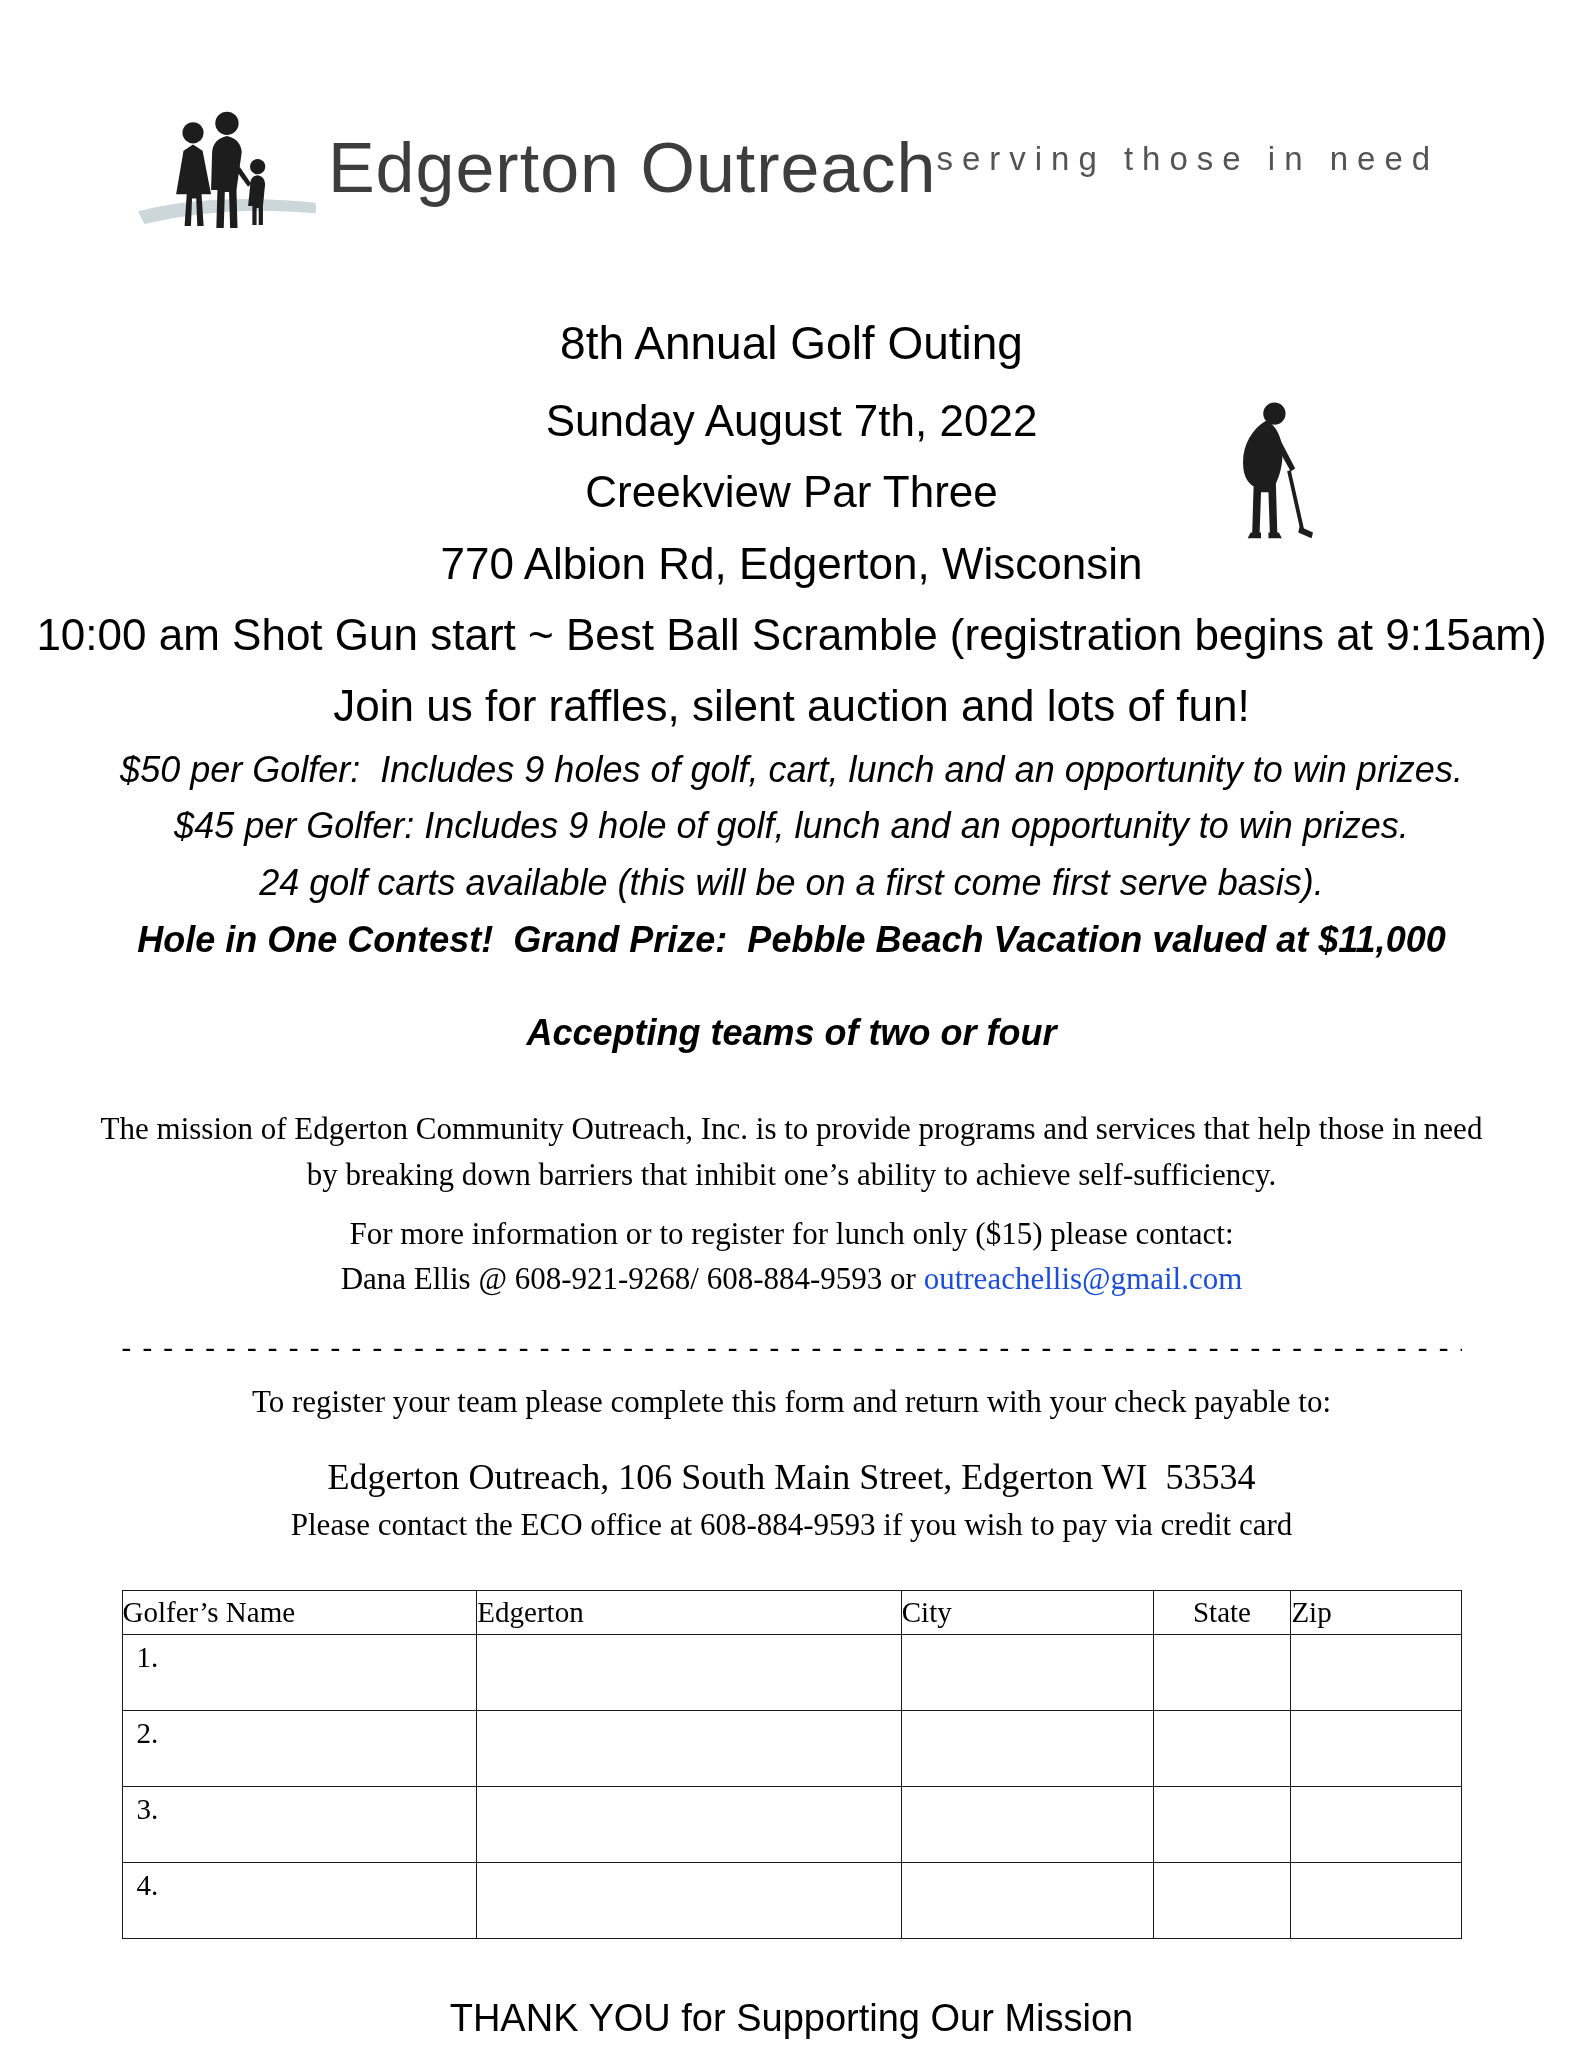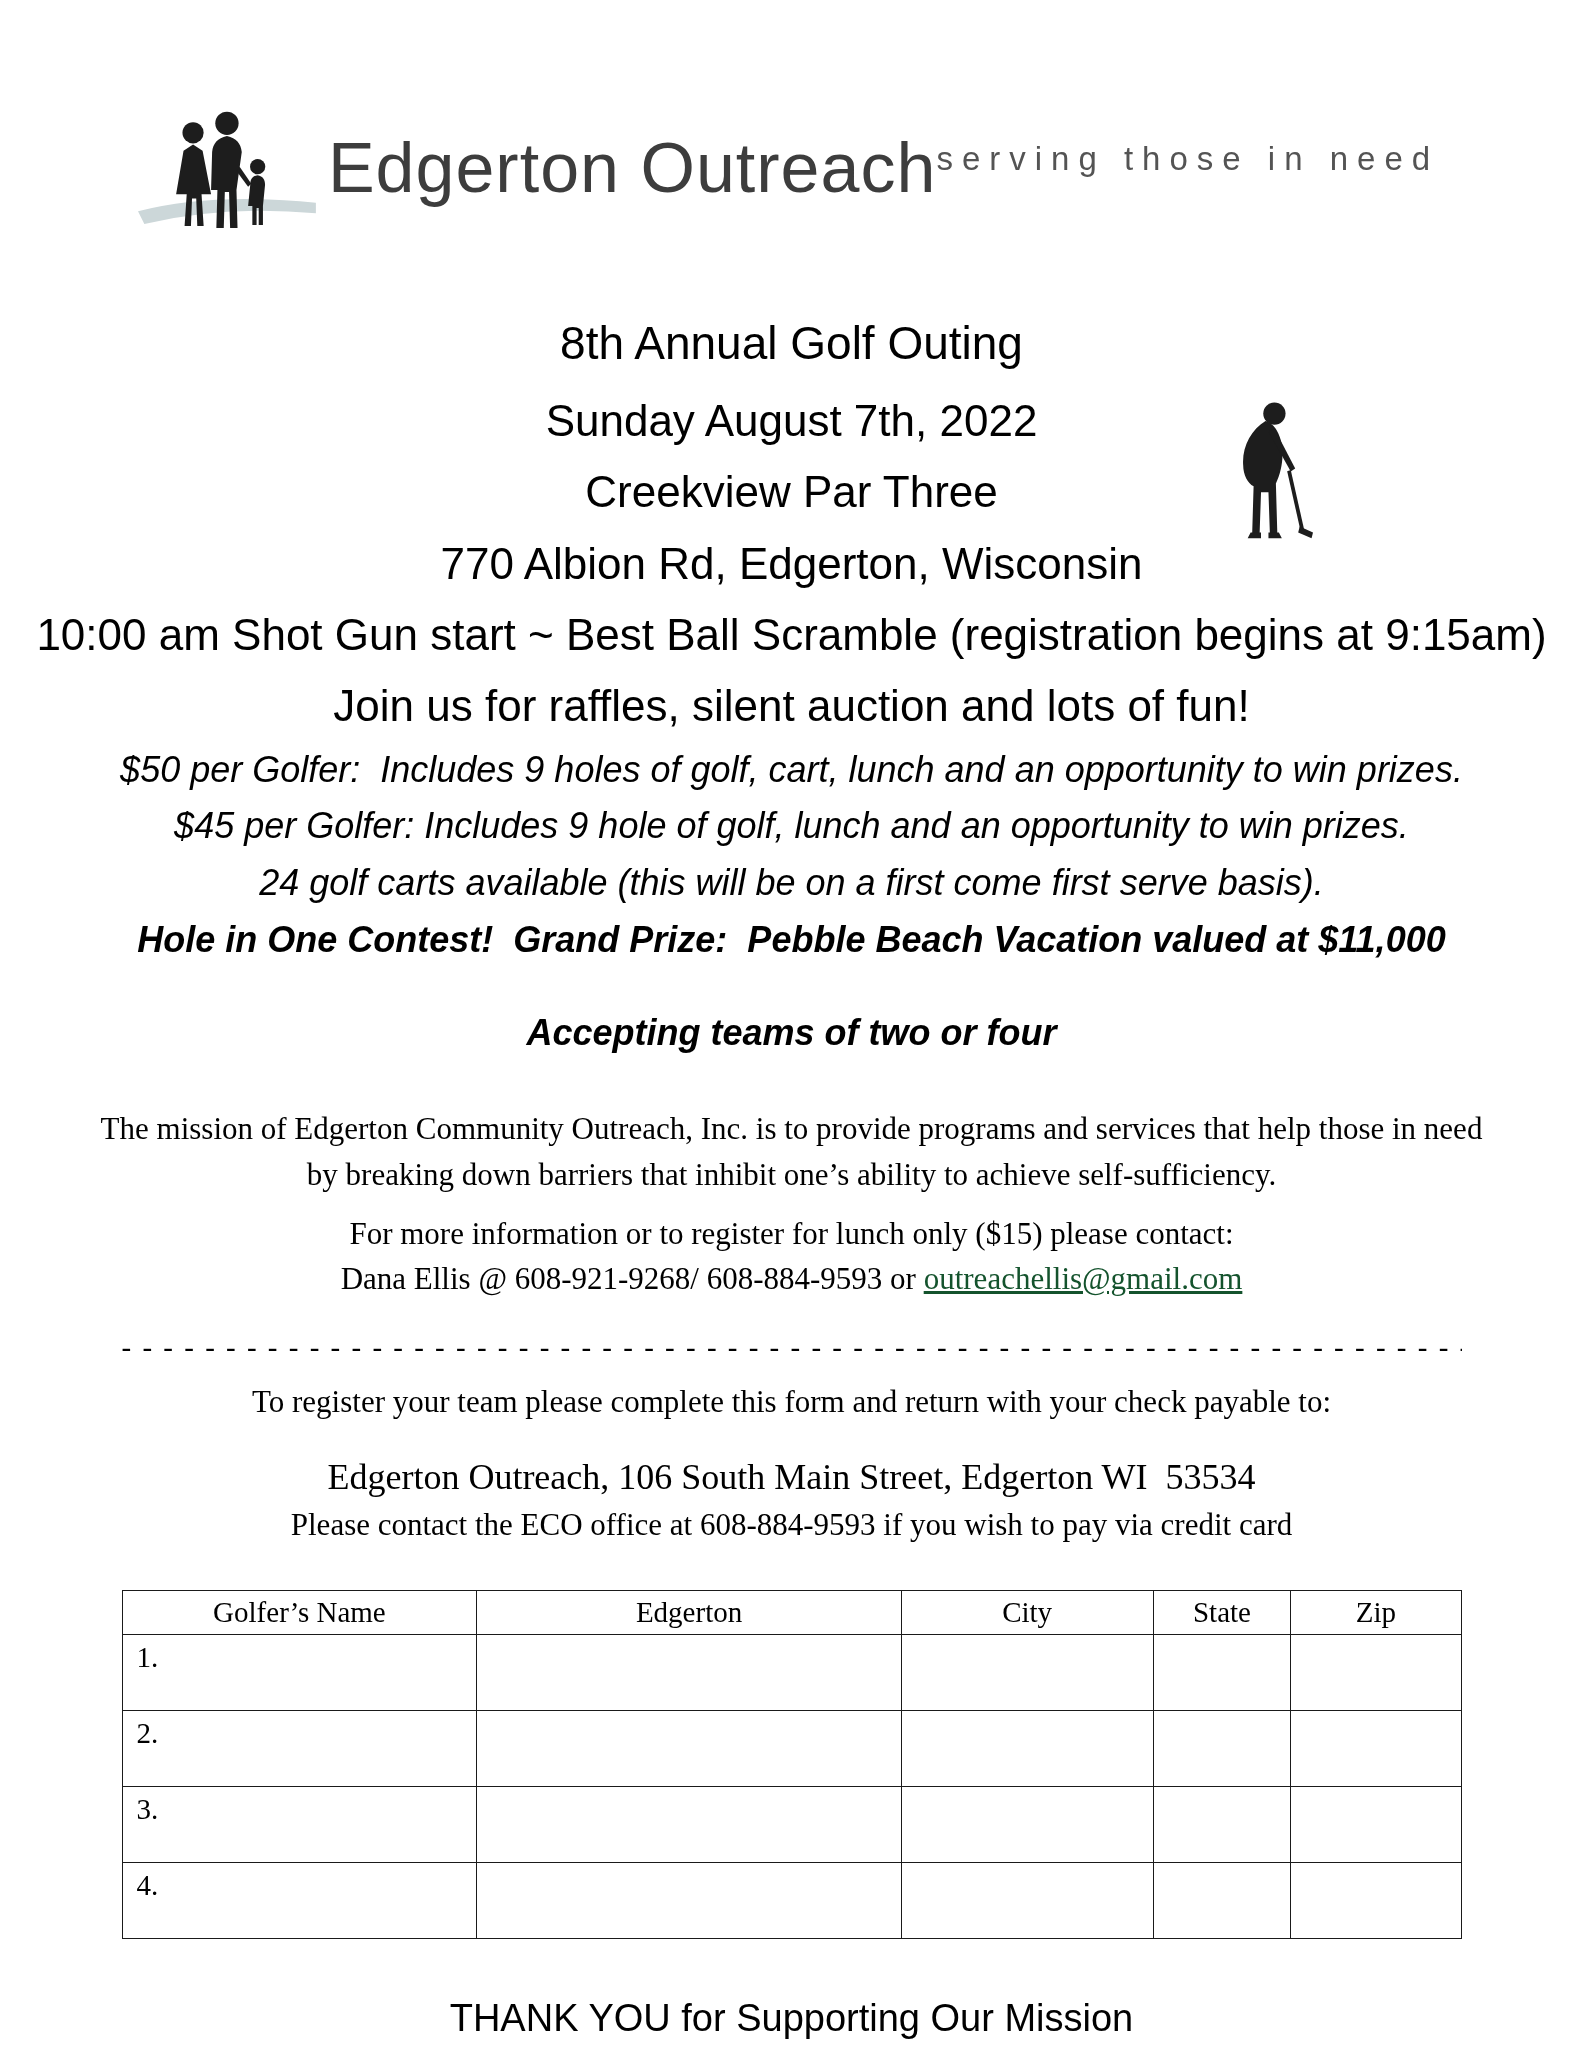--- a/index.html
+++ b/index.html
@@ -59,22 +59,21 @@
   .serif { font-family: "Liberation Serif", serif; }
   .mission {
     font-size: 31px;
     line-height: 1.48;
     max-width: 1400px;
     margin: 44px auto 0 auto;
   }
   .contact-info { font-size: 31px; line-height: 1.45; margin-top: 14px; }
   .contact-person { font-size: 31px; line-height: 1.45; }
   a.email-link, .email-link {
-    color: #14532d;
-    text-decoration: underline;
+    color: #1d4ed8;
     cursor: pointer;
   }
   .divider {
     width: 1340px;
     margin: 28px auto 0 auto;
     overflow: hidden;
     white-space: nowrap;
     font-size: 29px;
     line-height: 1.2;
     text-align: center;
@@ -89,21 +88,21 @@
     width: 1340px;
     margin: 42px auto 0 auto;
     table-layout: fixed;
   }
   .reg-table th, .reg-table td {
     border: 1px solid #1a1a1a;
     font-family: "Liberation Serif", serif;
     font-weight: 400;
     font-size: 29px;
   }
-  .reg-table th { height: 44px; text-align: center; }
+  .reg-table th { height: 44px; text-align: left; }
   .reg-table th.c-state { text-align: center; padding-right: 0; }
   .reg-table td { height: 76px; vertical-align: top; padding: 6px 0 0 14px; }
   .col-name  { width: 26.5%; }
   .col-addr  { width: 31.7%; }
   .col-city  { width: 18.8%; }
   .col-state { width: 10.3%; }
   .col-zip   { width: 12.7%; }
   
   .footer { font-size: 38px; margin-top: 58px; }
 </style>

